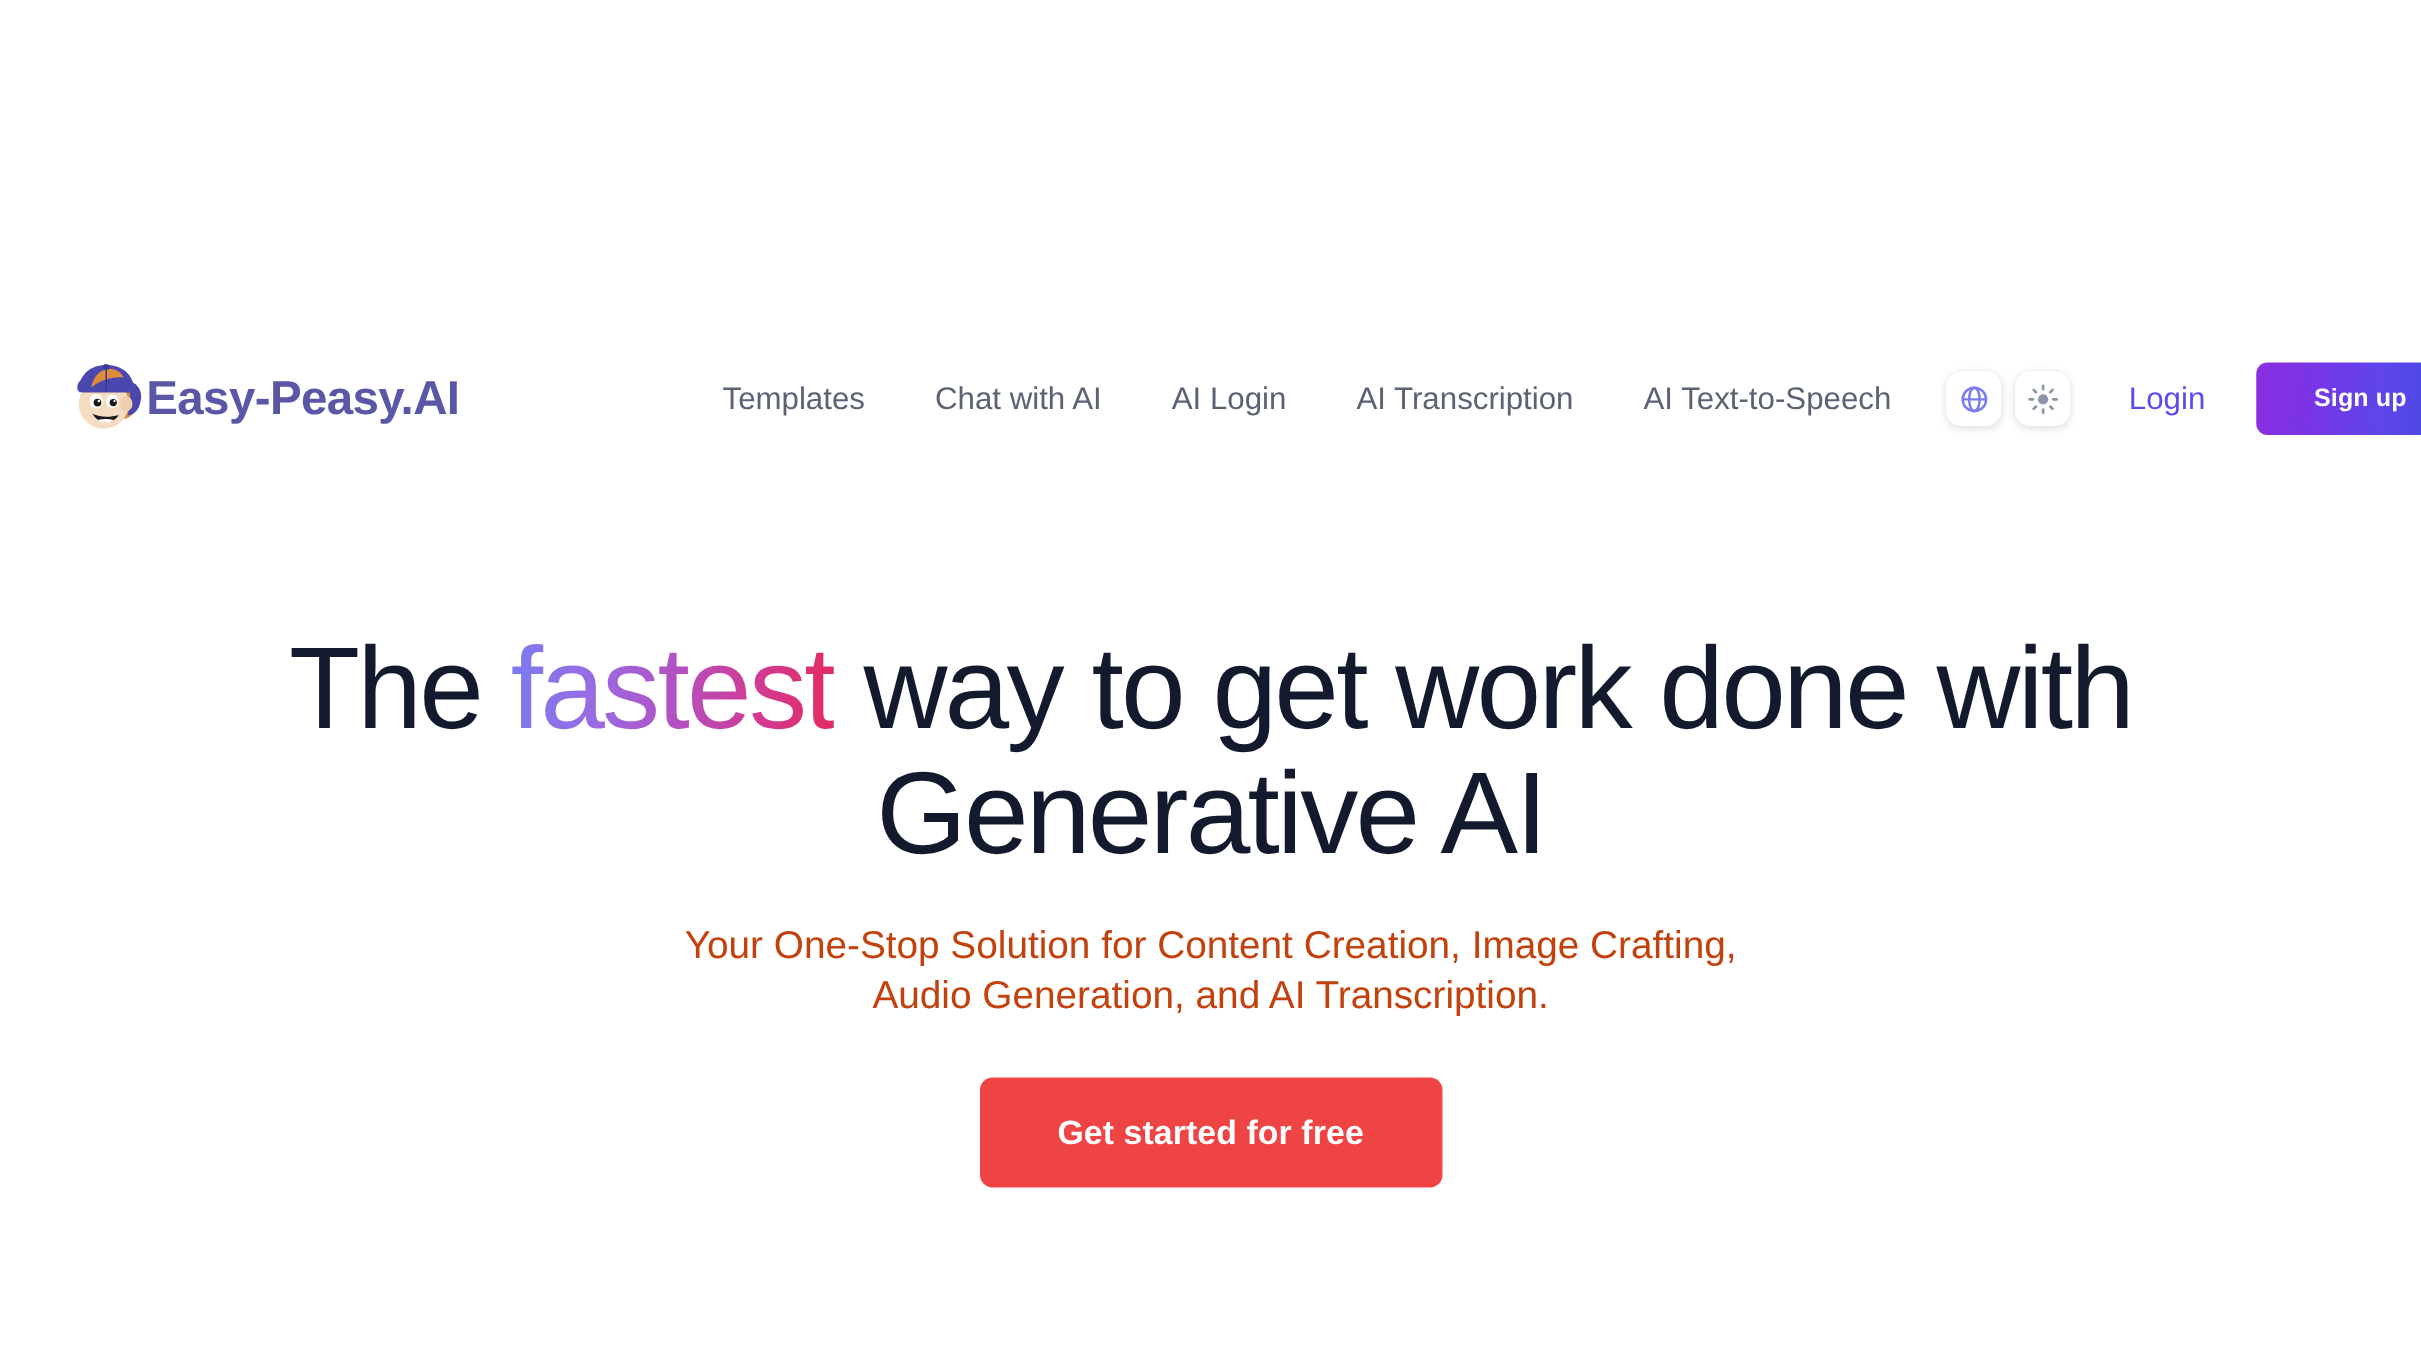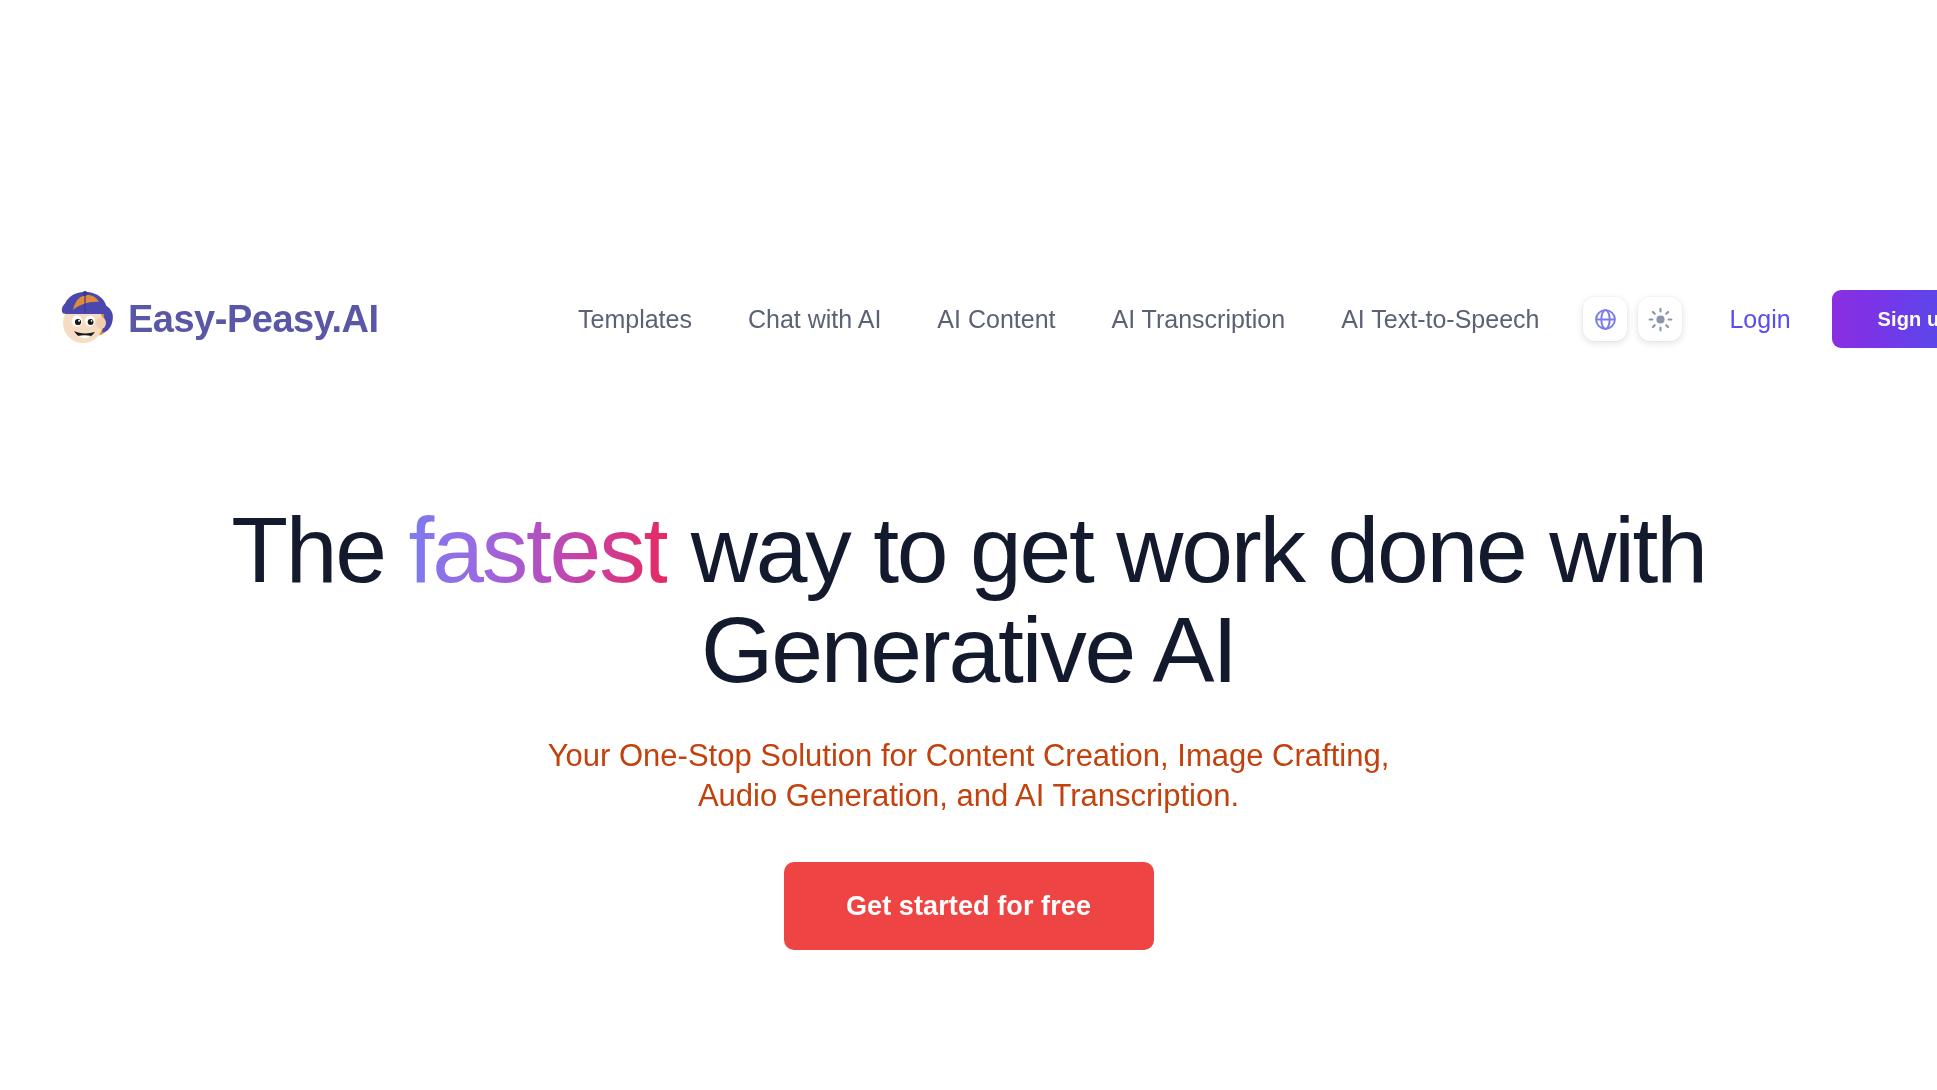--- a/index.html
+++ b/index.html
@@ -33,21 +33,20 @@
     align-items: center;
   }
 
   .brand {
     position: absolute;
     left: 57px;
     top: 0;
     height: 72px;
     display: flex;
     align-items: center;
-    gap: 11px;
     text-decoration: none;
   }
   .brand-mark {
     width: 60px;
     height: 58px;
     flex: none;
     display: block;
   }
   .brand-text {
     font-size: 38px;
@@ -223,21 +222,21 @@
         <path d="M17 41 C22 50 33 50 38 42 C31 44 23 44 17 41 Z" fill="#1a1a1a"></path>
         <path d="M21 46 C25 49 31 49 34 46 C30 45 25 45 21 46 Z" fill="#ffffff"></path>
       </svg>
       <span class="brand-text">Easy-Peasy.AI</span>
     </a>
 
     <nav class="nav-cluster">
       <div class="nav-links">
         <a class="nav-link" href="#">Templates</a>
         <a class="nav-link" href="#">Chat with AI</a>
-        <a class="nav-link" href="#">AI Content</a>
+        <a class="nav-link" href="#">AI Login</a>
         <a class="nav-link" href="#">AI Transcription</a>
         <a class="nav-link" href="#">AI Text-to-Speech</a>
       </div>
 
       <div class="icon-group">
         <button class="icon-btn">
           <svg width="25" height="25" viewBox="0 0 24 24" fill="none" stroke="#7b7bf0" stroke-width="1.9">
             <circle cx="12" cy="12" r="9"></circle>
             <line x1="3" y1="12" x2="21" y2="12"></line>
             <ellipse cx="12" cy="12" rx="4" ry="9"></ellipse>

